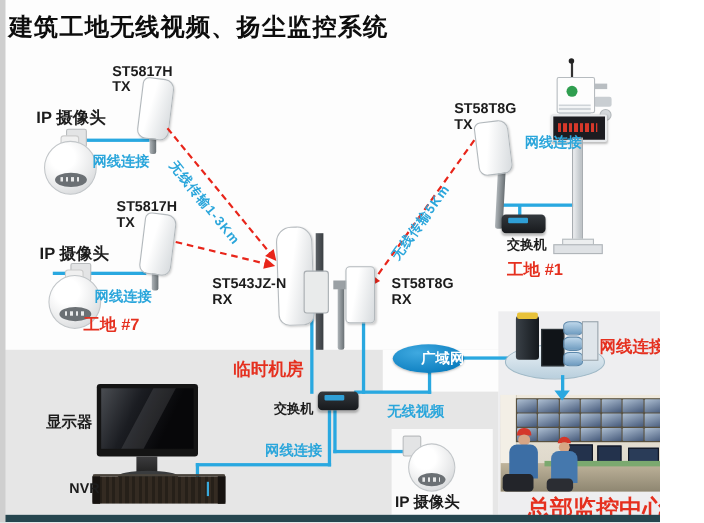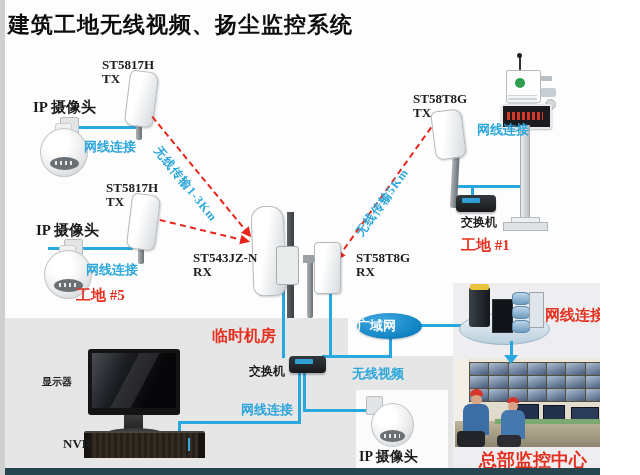--- a/index.html
+++ b/index.html
@@ -1,17 +1,17 @@
 <!DOCTYPE html>
 <html><head>
 <meta charset="utf-8">
 <style>
   html,body{margin:0;padding:0;background:#fff;}
   .stage{position:relative;width:600px;height:475px;background:#fdfdfd;overflow:hidden;
-         font-family:Liberation Serif, serif;}
+         font-family:Liberation Sans, sans-serif;}
   .abs{position:absolute;}
   .lbl{position:absolute;color:#1c1c1c;font-weight:bold;white-space:nowrap;}
   .lblb{position:absolute;color:#2ba6db;font-weight:bold;white-space:nowrap;}
   .lblr{position:absolute;color:#e5301f;font-weight:bold;white-space:nowrap;}
   .hline,.vline{position:absolute;background:#29a8e0;}
   .dash{position:absolute;height:0;border-top:2px dashed #e8251a;transform-origin:0 0;}
   .ahead{position:absolute;right:-4px;top:-6px;width:0;height:0;
          border-left:10px solid #e8251a;border-top:5px solid transparent;border-bottom:5px solid transparent;}
   .panel{position:absolute;background:linear-gradient(100deg,#ffffff 35%,#d7dbde);
          border:1px solid #b2b8bc;border-radius:6px 9px 8px 8px;box-shadow:1px 1px 2px rgba(0,0,0,.18);}
@@ -65,21 +65,21 @@
     <div class="camband" style="left:9px;top:28px;width:29px;height:13px;">
       <div class="camdots"></div>
     </div>
   </div>
   <div class="lbl" style="left:106px;top:181px;font-size:13px;line-height:14px;">
     <div>ST5817H</div>
     <div>TX</div>
   </div>
   <div class="lbl" style="left:36px;top:221px;font-size:15px;">IP 摄像头</div>
   <div class="lblb" style="left:86px;top:261px;font-size:13px;">网线连接</div>
-  <div class="lblr" style="left:76px;top:286px;font-size:15px;">工地 #5</div>
+  <div class="lblr" style="left:76px;top:286px;font-size:15px;">工地 #7</div>
 
   <div class="dash" style="left:153px;top:116px;width:152px;transform:rotate(50.6deg);">
     <span class="ahead"></span>
   </div>
   <div class="dash" style="left:160px;top:219px;width:89px;transform:rotate(13.6deg);">
     <span class="ahead"></span>
   </div>
   <div class="dash" style="left:432px;top:128px;width:160px;transform:rotate(125.6deg);">
     <span class="ahead"></span>
   </div>
@@ -166,28 +166,28 @@
   <div class="sphere" style="left:371px;top:403px;width:41px;height:42px;">
     <div class="camband" style="left:8px;top:26px;width:25px;height:12px;">
       <div class="camdots" style="left:4px;top:4px;width:16px;"></div>
     </div>
   </div>
 
   <div class="lblr" style="left:212px;top:326px;font-size:16px;">临时机房</div>
   <div class="lbl" style="left:249px;top:363px;font-size:12px;">交换机</div>
   <div class="lblb" style="left:241px;top:401px;font-size:13px;">网线连接</div>
   <div class="lblb" style="left:352px;top:365px;font-size:13px;">无线视频</div>
-  <div class="lbl" style="left:42px;top:375px;font-size:10px;text-align:right;">显示器</div>
+  <div class="lbl" style="left:42px;top:375px;font-size:14px;text-align:right;">显示器</div>
   <div class="lbl" style="left:63px;top:436px;font-size:13px;">NVR</div>
   <div class="lbl" style="left:359px;top:448px;font-size:14px;">IP 摄像头</div>
 
   <div class="hline" style="left:421px;top:324px;width:41px;height:3px;"></div>
   <div class="abs" style="left:357px;top:313px;width:65px;height:26px;border-radius:50%;
               background:radial-gradient(ellipse at 35% 30%,#3fa9e0,#0d7fc0 75%);
-              display:flex;align-items:center;justify-content:flex-start;box-shadow:0 1px 2px rgba(0,0,0,.25);">
+              display:flex;align-items:center;justify-content:flex-end;box-shadow:0 1px 2px rgba(0,0,0,.25);">
     <span style="color:#fff;font-size:13px;font-weight:bold;">广域网</span>
   </div>
 
   <div class="abs" style="left:459px;top:313px;width:89px;height:30px;border-radius:50%;border:1px solid #9fb8c6;
               background:linear-gradient(#eef4f8,#b9cfdd);"></div>
   <div class="abs" style="left:469px;top:287px;width:21px;height:40px;background:linear-gradient(90deg,#3a4148,#14181c);border-radius:3px;"></div>
   <div class="abs" style="left:470px;top:284px;width:19px;height:6px;background:#e8c23a;border-radius:2px;"></div>
   <div class="abs" style="left:492px;top:299px;width:19px;height:32px;background:#101418;border:1px solid #2c3338;"></div>
   <div class="abs" style="left:512px;top:292px;width:18px;height:39px;">
     <div style="height:11px;margin-bottom:1px;border:1px solid #5c88ab;border-radius:6px/4px;background:linear-gradient(#bcd6ea,#6f9cc0);"></div>
@@ -239,18 +239,18 @@
       <div style="position:absolute;left:7px;top:5px;width:10px;height:9px;background:#d7a585;border-radius:50%;"></div>
       <div style="position:absolute;left:0;top:13px;width:24px;height:29px;background:#4578ad;border-radius:7px 7px 0 0;"></div>
     </div>
     <div style="position:absolute;left:2px;top:72px;width:28px;height:16px;background:#23252a;border-radius:4px;"></div>
     <div style="position:absolute;left:42px;top:76px;width:24px;height:12px;background:#2b2d33;border-radius:4px;"></div>
   </div>
 
   <div class="vline" style="left:510px;top:341px;width:3px;height:16px;"></div>
   <div class="abs" style="left:504px;top:355px;width:0;height:0;border-top:9px solid #29a8e0;border-left:7px solid transparent;border-right:7px solid transparent;"></div>
 
-  <div class="lblr" style="left:479px;top:448px;font-size:18px;">总部监控中心</div>
+  <div class="lblr" style="left:479px;top:448px;font-size:21px;">总部监控中心</div>
 
   <div class="abs" style="left:0;top:468px;width:640px;height:7px;background:#26464f;"></div>
   <div class="abs" style="left:0;top:0;width:5px;height:475px;background:#cfcfcf;"></div>
   <div class="abs" style="left:637px;top:0;width:3px;height:475px;background:#cfcfcf;"></div>
 </div>
 
 </body></html>

